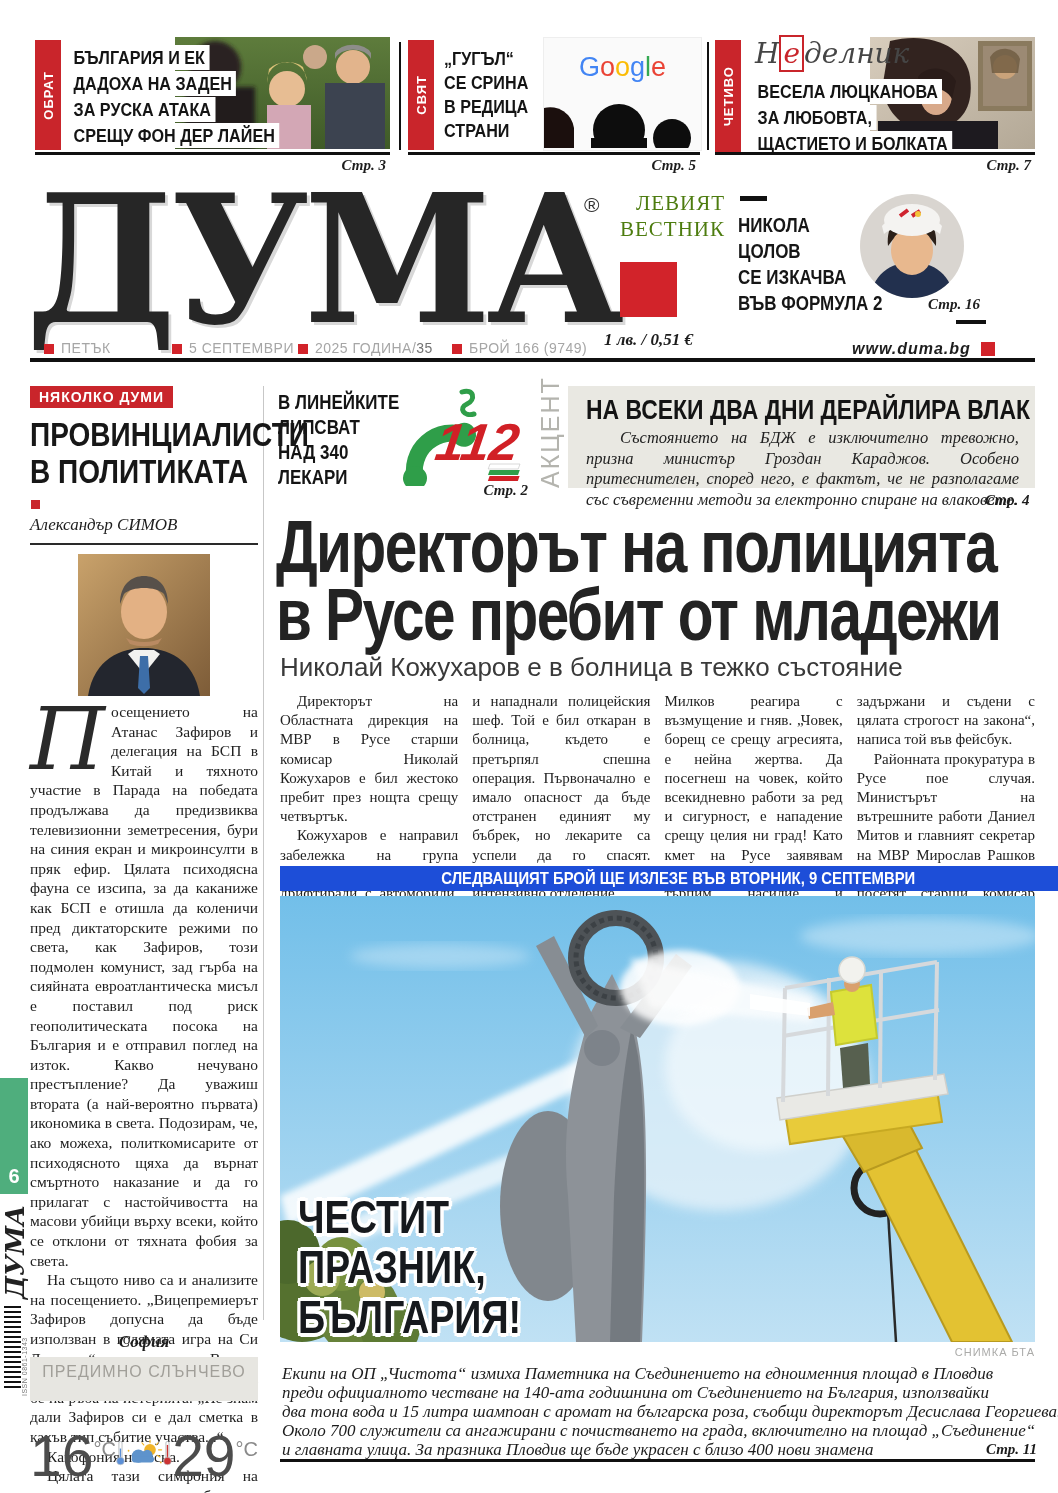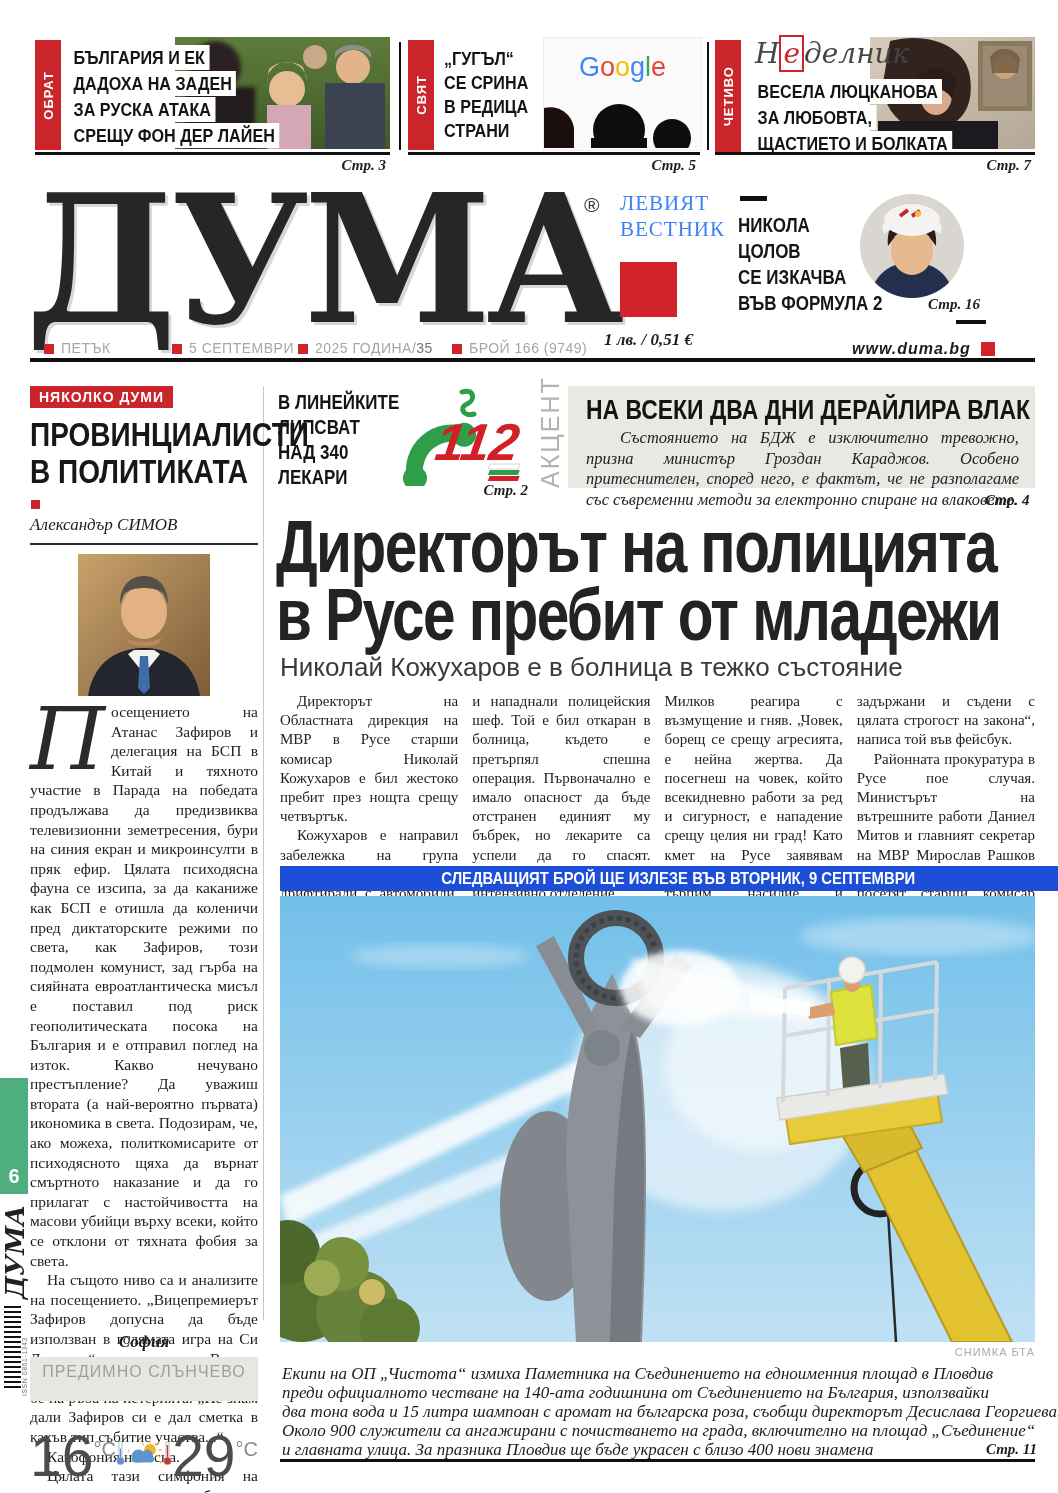--- a/index.html
+++ b/index.html
@@ -142,21 +142,21 @@
         <span class="chipline">ЗА ЛЮБОВТА,</span><br>
         <span class="chipline">ЩАСТИЕТО И БОЛКАТА</span>
       </div>
       <div class="teaser-rule abs" style="left:0;top:115px;width:320px;"></div>
       <div class="abs pageref" style="right:4px;top:120px;">Стр. 7</div>
     </div>
   </div>
 
   <div class="abs" id="mast-title" style="left:26px;top:185px;">ДУМА</div>
   <div class="abs" style="left:584px;top:193px;font-size:21px;color:#333;">®</div>
-  <div class="abs serif" style="left:620px;top:190px;font-size:21px;line-height:26px;letter-spacing:1px;color:#3b82f6;">
+  <div class="abs serif" style="left:620px;top:190px;font-size:21px;line-height:26px;letter-spacing:1px;color:#4d7c0f;text-align:right;">
     <div>ЛЕВИЯТ</div>
     <div>ВЕСТНИК</div>
   </div>
   <div class="abs" style="left:620px;top:262px;width:57px;height:55px;background:#d2232a;"></div>
   <div class="abs serif nowrap" style="left:604px;top:330px;font-size:17px;font-weight:700;font-style:italic;">1 лв. / 0,51 €</div>
 
   <div class="abs" style="left:740px;top:196px;width:27px;height:5px;background:#111;"></div>
   <div class="abs cond sx85" style="left:738px;top:212px;font-size:20px;line-height:26px;color:#161616;">
     <div class="nowrap">НИКОЛА</div>
     <div class="nowrap">ЦОЛОВ</div>
@@ -354,29 +354,34 @@
         <g>
           <path d="M560,152 L588,147 L590,188 L563,192 Z" fill="#57604f"></path>
           <path d="M551,96 L591,89 L597,142 L556,149 Z" fill="#dde23c" stroke="#c5ca2e" stroke-width="2"></path>
           <path d="M553,106 L527,112 L529,123 L555,119 Z" fill="#d9a06d"></path>
           <circle cx="572" cy="88" r="8" fill="#d9a06d"></circle>
           <circle cx="572" cy="74" r="13" fill="#f2f2ee" stroke="#d8d8d2" stroke-width="1.5"></circle>
         </g>
         <polygon points="470,98 530,107 530,120 470,113" fill="#ffffff" opacity=".9"></polygon>
       </g>
     </svg>
+    <div class="abs" style="left:18px;top:296px;">
+      <div class="ovl" style="transform:scaleX(.82);transform-origin:0 0;">ЧЕСТИТ</div>
+      <div class="ovl" style="transform:scaleX(.82);transform-origin:0 0;">ПРАЗНИК,</div>
+      <div class="ovl" style="transform:scaleX(.82);transform-origin:0 0;">БЪЛГАРИЯ!</div>
+    </div>
   </div>
 
   <div class="abs" style="left:280px;top:1346px;width:755px;text-align:right;font-size:11px;letter-spacing:1px;color:#ababa9;">СНИМКА БТА</div>
 
   <div class="abs" style="left:282px;top:1364px;width:755px;">
     <div class="capline">Екипи на ОП „Чистота“ измиха Паметника на Съединението на едноименния площад в Пловдив</div>
     <div class="capline">преди официалното честване на 140-ата годишнина от Съединението на България, използвайки</div>
     <div class="capline">два тона вода и 15 литра шампоан с аромат на българска роза, съобщи директорът Десислава Георгиева.</div>
-    <div class="capline">Около 900 служители са ангажирани с почистването на града, включително на площад „Съединение“</div>
+    <div class="capline">Около 700 служители са ангажирани с почистването на града, включително на площад „Съединение“</div>
     <div class="capline"><span>и главната улица. За празника Пловдив ще бъде украсен с близо 400 нови знамена</span><span class="pageref" style="float:right;">Стр. 11</span></div>
   </div>
   <div class="abs" style="left:280px;top:1459px;width:755px;height:3px;background:#101010;"></div>
 
   <div class="abs" style="left:30px;top:1332px;width:228px;">
     <div class="serif" style="text-align:center;font-weight:700;font-style:italic;font-size:17px;">София</div>
     <div style="margin-top:5px;background:#e7e6e1;height:44px;text-align:center;line-height:30px;font-size:16px;letter-spacing:1px;color:#a19f99;">ПРЕДИМНО СЛЪНЧЕВО</div>
     <div style="margin-top:8px;display:flex;align-items:center;justify-content:space-between;">
       <div style="font-size:57px;line-height:60px;color:#4c4c4c;"><span>16</span><sup style="font-size:20px;color:#8a8a8a;">°C</sup></div>
       <svg width="20" height="56" viewBox="0 0 20 56">

